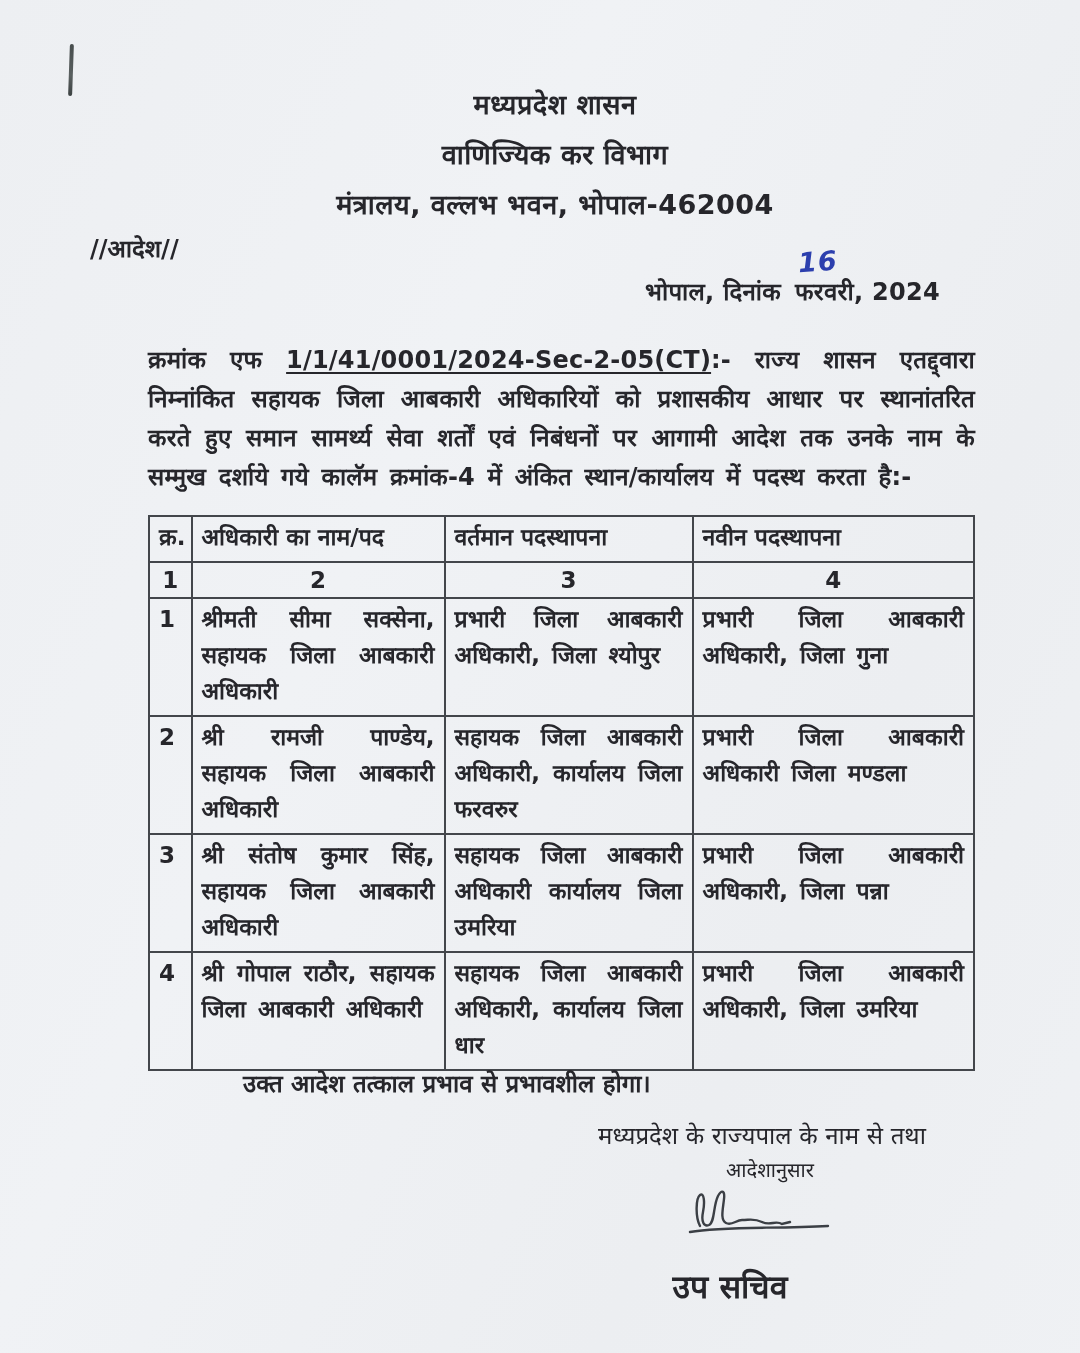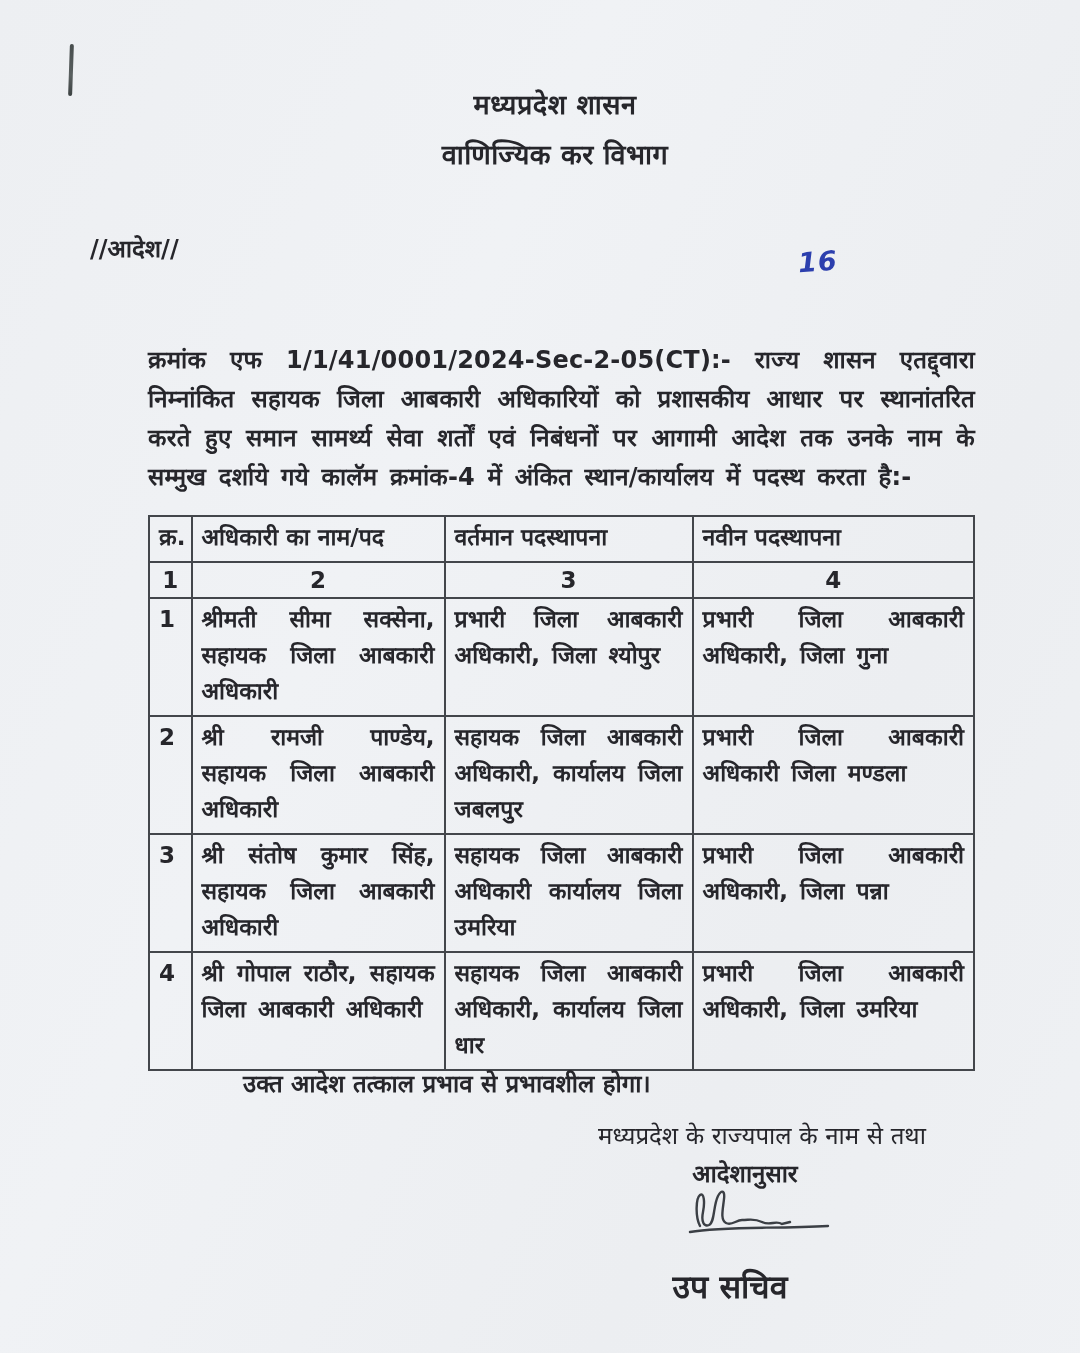--- a/index.html
+++ b/index.html
@@ -75,21 +75,21 @@
     left: 148px; top: 341px;
     width: 827px;
     font-size: 24px;
     line-height: 39px;
     font-weight: 600;
     text-align: justify;
     text-justify: inter-word;
     letter-spacing: 0.2px;
     word-spacing: 4px;
   }
-  .ref-number { text-underline-offset: 4px; }
+  .ref-number { text-decoration: underline; text-underline-offset: 4px; }
   .transfer-table {
     position: absolute;
     left: 148px; top: 515px;
     width: 827px;
     border-collapse: collapse;
     font-size: 23px;
     font-weight: 600;
     color: #26262b;
     table-layout: fixed;
   }
@@ -117,25 +117,25 @@
   .closing-authority {
     position: absolute;
     left: 462px; top: 1118px;
     width: 600px;
     text-align: center;
     font-size: 24px;
     font-weight: 400;
   }
   .closing-byorder {
     position: absolute;
-    left: 445px; top: 1156px;
-    width: 600px;
-    text-align: center;
-    font-size: 24px;
-    font-weight: 700;
+    left: 470px; top: 1156px;
+    width: 600px;
+    text-align: center;
+    font-size: 20px;
+    font-weight: 400;
   }
   .signature-svg {
     position: absolute;
     left: 678px; top: 1182px;
   }
   .closing-name {
     position: absolute;
     left: 440px; top: 1233px;
     width: 600px;
     text-align: center;
@@ -162,26 +162,28 @@
 </head>
 <body>
 
 <div class="page">
 
   <div class="staple-mark"></div>
 
   <div class="header-block">
     <div class="header-line">मध्यप्रदेश शासन</div>
     <div class="header-line">वाणिज्यिक कर विभाग</div>
+    <div class="header-line">मंत्रालय, वल्लभ भवन, भोपाल-462004</div>
   </div>
 
   <div class="order-title">//आदेश//</div>
 
   <div class="handwritten-day">16</div>
 
+  <div class="dateline"><span>भोपाल, दिनांक</span><span class="word-gap"></span><span>फरवरी, 2024</span></div>
 
   <div class="body-paragraph"><span>क्रमांक एफ </span><span class="ref-number">1/1/41/0001/2024-Sec-2-05(CT)</span><span>:- राज्य शासन एतद्द्वारा निम्नांकित सहायक जिला आबकारी अधिकारियों को प्रशासकीय आधार पर स्थानांतरित करते हुए समान सामर्थ्य सेवा शर्तों एवं निबंधनों पर आगामी आदेश तक उनके नाम के सम्मुख दर्शाये गये कालॅम क्रमांक-4 में अंकित स्थान/कार्यालय में पदस्थ करता है:-</span></div>
 
   <table class="transfer-table">
     <colgroup>
       <col class="col-sno">
         <col class="col-name">
         <col class="col-current">
         <col class="col-new">
     </colgroup>
@@ -200,21 +202,21 @@
     </tr>
     <tr class="data-row">
       <td class="cell-sno">1</td>
       <td class="cell-just">श्रीमती सीमा सक्सेना, सहायक जिला आबकारी अधिकारी</td>
       <td class="cell-just">प्रभारी जिला आबकारी अधिकारी, जिला श्योपुर</td>
       <td class="cell-just">प्रभारी जिला आबकारी अधिकारी, जिला गुना</td>
     </tr>
     <tr class="data-row">
       <td class="cell-sno">2</td>
       <td class="cell-just">श्री रामजी पाण्डेय, सहायक जिला आबकारी अधिकारी</td>
-      <td class="cell-just">सहायक जिला आबकारी अधिकारी, कार्यालय जिला जबलपुर</td>
+      <td class="cell-just">सहायक जिला आबकारी अधिकारी, कार्यालय जिला फरवरुर</td>
       <td class="cell-just">प्रभारी जिला आबकारी अधिकारी जिला मण्डला</td>
     </tr>
     <tr class="data-row">
       <td class="cell-sno">3</td>
       <td class="cell-just">श्री संतोष कुमार सिंह, सहायक जिला आबकारी अधिकारी</td>
       <td class="cell-just">सहायक जिला आबकारी अधिकारी कार्यालय जिला उमरिया</td>
       <td class="cell-just">प्रभारी जिला आबकारी अधिकारी, जिला पन्ना</td>
     </tr>
     <tr class="data-row">
       <td class="cell-sno">4</td>

